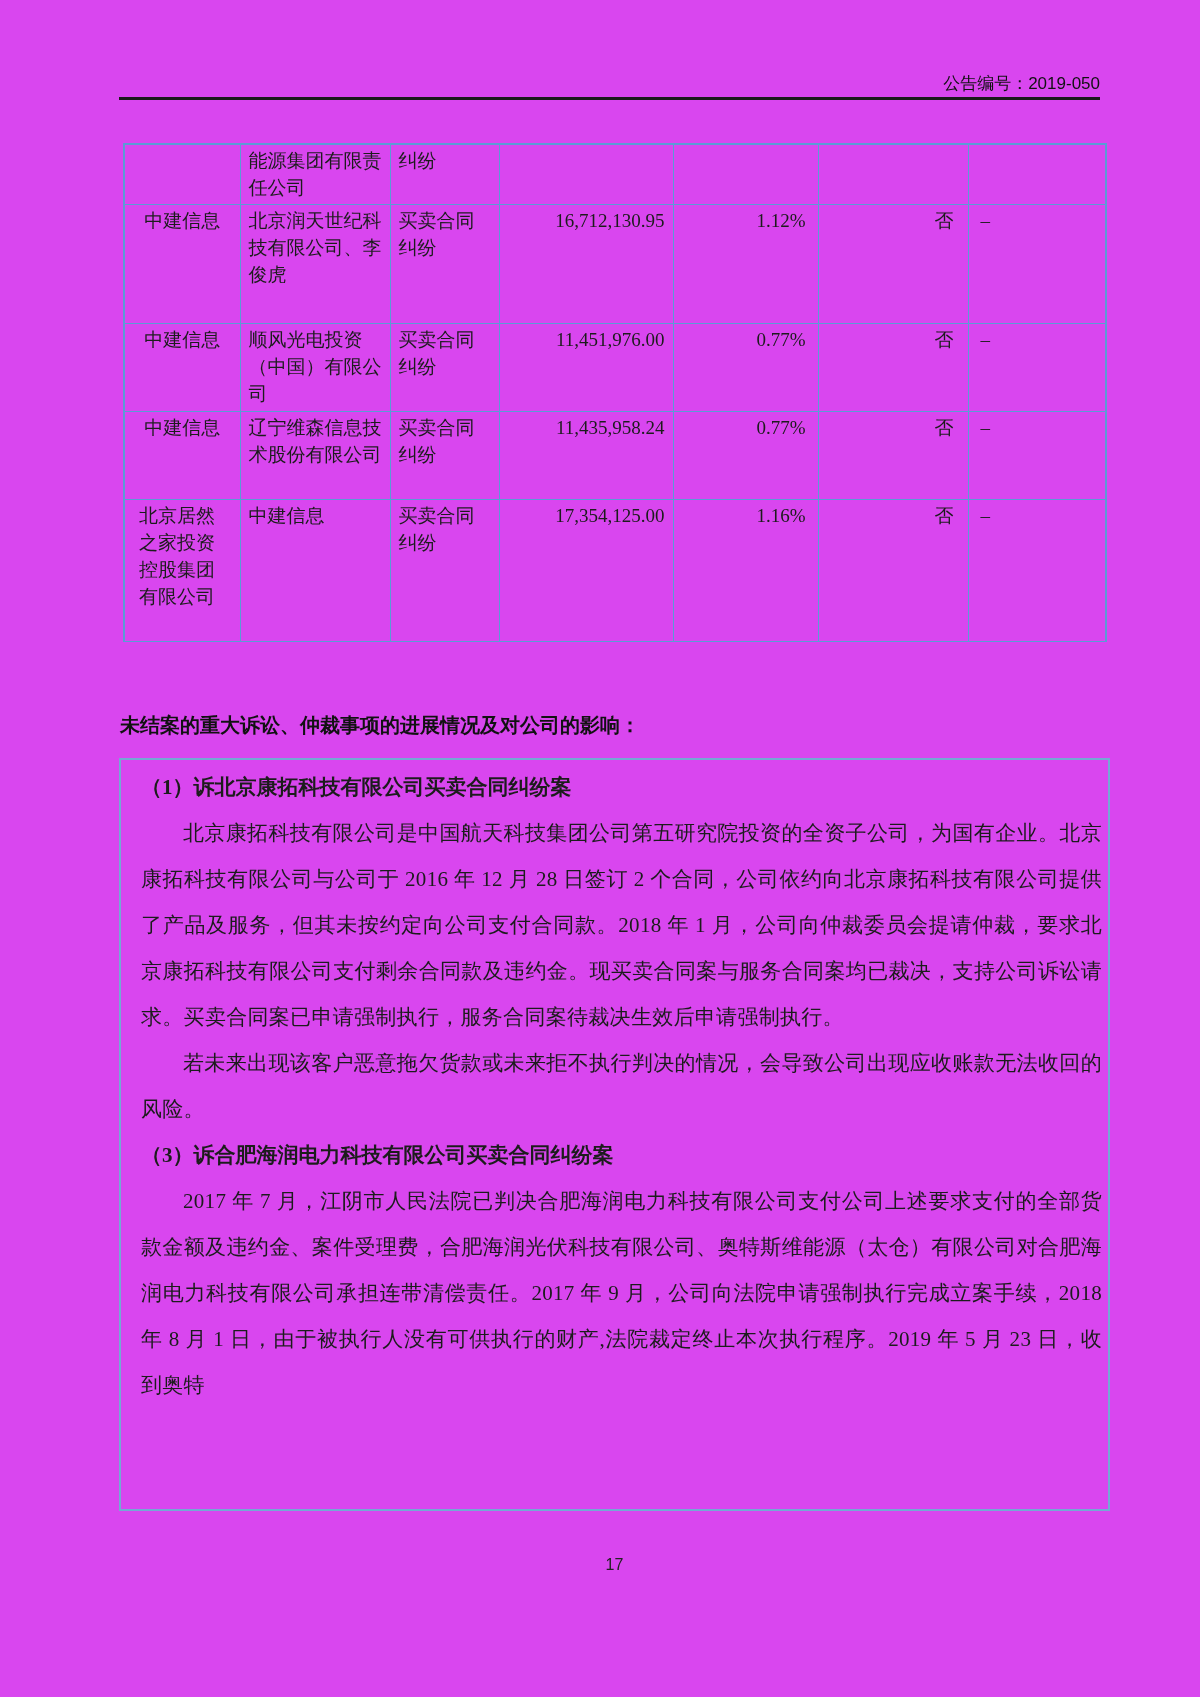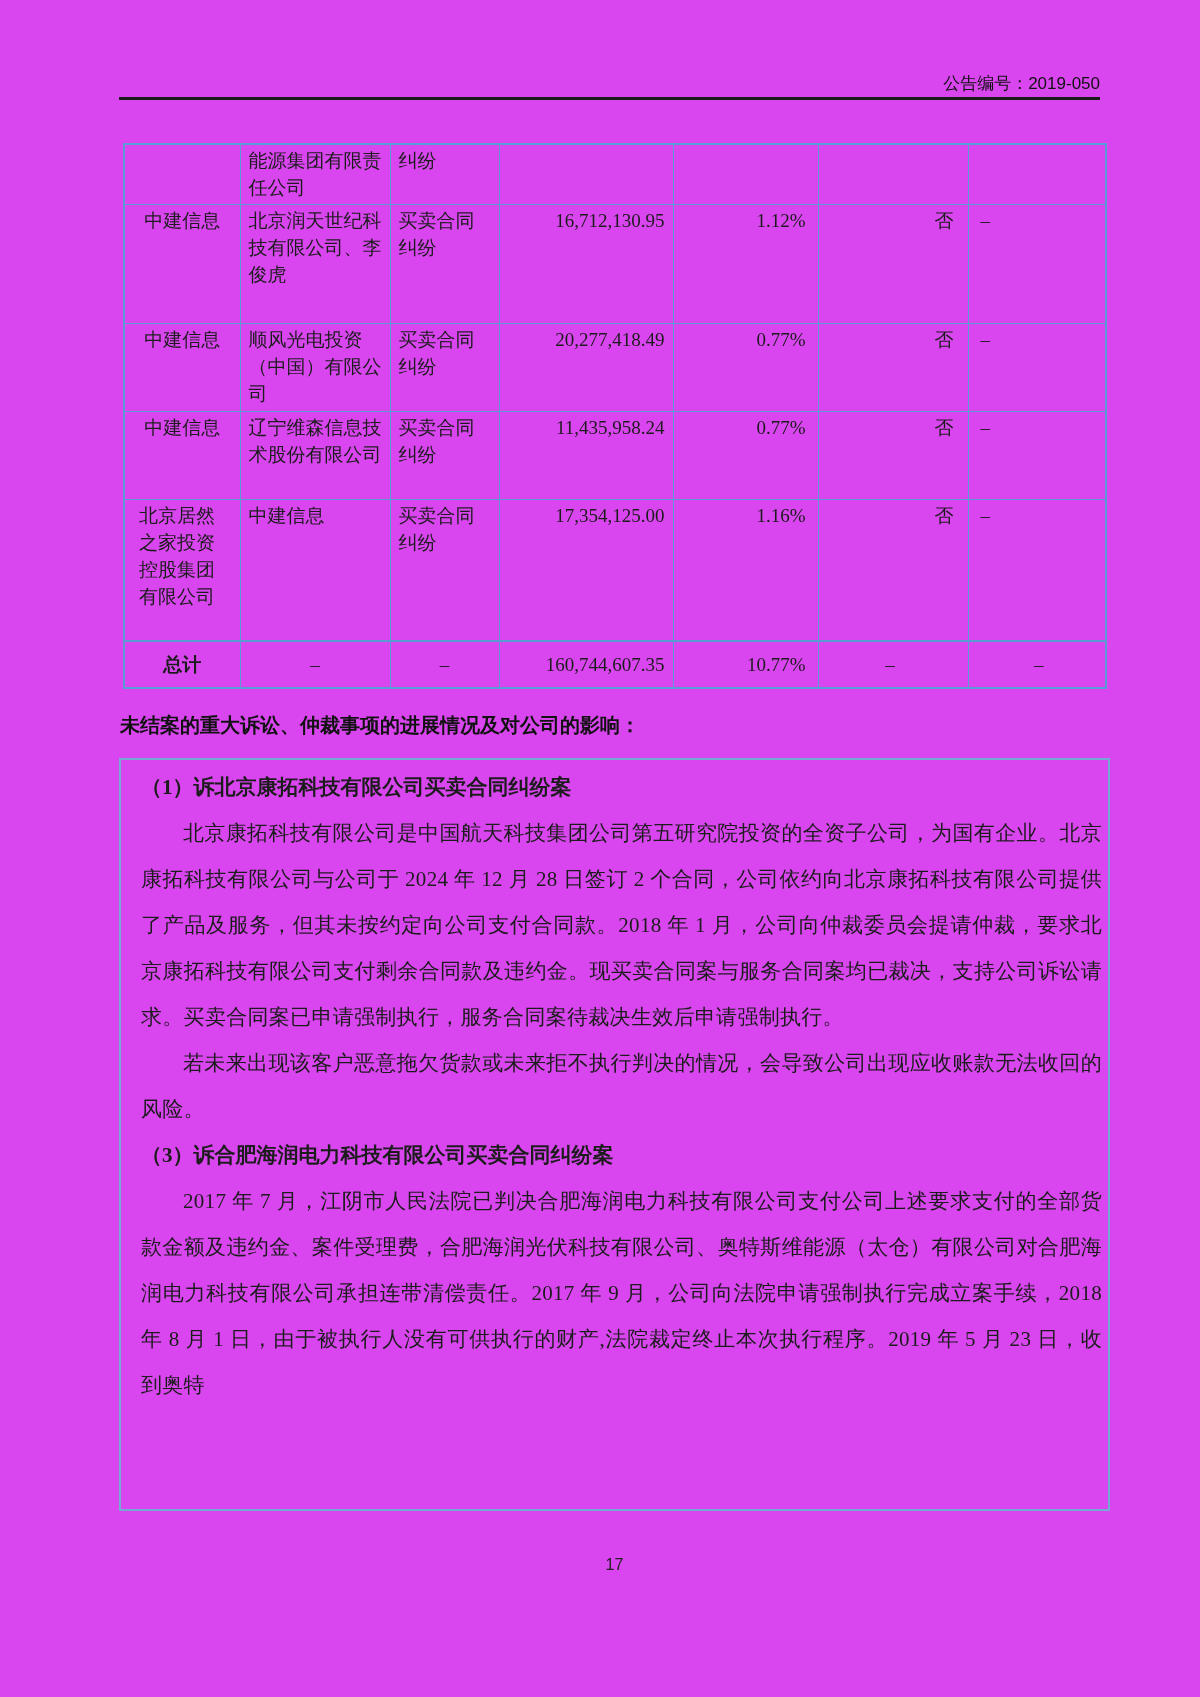--- a/index.html
+++ b/index.html
@@ -110,21 +110,21 @@
         <td class="c2 la">买卖合同纠纷</td>
         <td class="c3 ra">16,712,130.95</td>
         <td class="c4 ra">1.12%</td>
         <td class="c5 ra">否</td>
         <td class="c6 la">–</td>
       </tr>
       <tr style="height:88px">
         <td class="c0 ca">中建信息</td>
         <td class="c1 la">顺风光电投资（中国）有限公司</td>
         <td class="c2 la">买卖合同纠纷</td>
-        <td class="c3 ra">20,277,418.49</td>
+        <td class="c3 ra">11,451,976.00</td>
         <td class="c4 ra">0.77%</td>
         <td class="c5 ra">否</td>
         <td class="c6 la">–</td>
       </tr>
       <tr style="height:88px">
         <td class="c0 ca">中建信息</td>
         <td class="c1 la">辽宁维森信息技术股份有限公司</td>
         <td class="c2 la">买卖合同纠纷</td>
         <td class="c3 ra">11,435,958.24</td>
         <td class="c4 ra">0.77%</td>
@@ -133,37 +133,28 @@
       </tr>
       <tr style="height:142px">
         <td class="c0 la">北京居然之家投资控股集团有限公司</td>
         <td class="c1 la">中建信息</td>
         <td class="c2 la">买卖合同纠纷</td>
         <td class="c3 ra">17,354,125.00</td>
         <td class="c4 ra">1.16%</td>
         <td class="c5 ra">否</td>
         <td class="c6 la">–</td>
       </tr>
-      <tr class="total" style="height:47px">
-        <td class="c0 ca tlabel">总计</td>
-        <td class="c1 ca">–</td>
-        <td class="c2 ca">–</td>
-        <td class="c3 ra">160,744,607.35</td>
-        <td class="c4 ra">10.77%</td>
-        <td class="c5 ca">–</td>
-        <td class="c6 ca">–</td>
-      </tr>
     </tbody>
   </table>
 
   <div class="section-heading">未结案的重大诉讼、仲裁事项的进展情况及对公司的影响：</div>
 
   <div class="law-box">
     <div class="line case-heading">（1）诉北京康拓科技有限公司买卖合同纠纷案</div>
-    <p class="line">北京康拓科技有限公司是中国航天科技集团公司第五研究院投资的全资子公司，为国有企业。北京康拓科技有限公司与公司于 2024 年 12 月 28 日签订 2 个合同，公司依约向北京康拓科技有限公司提供了产品及服务，但其未按约定向公司支付合同款。2018 年 1 月，公司向仲裁委员会提请仲裁，要求北京康拓科技有限公司支付剩余合同款及违约金。现买卖合同案与服务合同案均已裁决，支持公司诉讼请求。买卖合同案已申请强制执行，服务合同案待裁决生效后申请强制执行。</p>
+    <p class="line">北京康拓科技有限公司是中国航天科技集团公司第五研究院投资的全资子公司，为国有企业。北京康拓科技有限公司与公司于 2016 年 12 月 28 日签订 2 个合同，公司依约向北京康拓科技有限公司提供了产品及服务，但其未按约定向公司支付合同款。2018 年 1 月，公司向仲裁委员会提请仲裁，要求北京康拓科技有限公司支付剩余合同款及违约金。现买卖合同案与服务合同案均已裁决，支持公司诉讼请求。买卖合同案已申请强制执行，服务合同案待裁决生效后申请强制执行。</p>
     <p class="line">若未来出现该客户恶意拖欠货款或未来拒不执行判决的情况，会导致公司出现应收账款无法收回的风险。</p>
     <div class="line case-heading">（3）诉合肥海润电力科技有限公司买卖合同纠纷案</div>
     <p class="line">2017 年 7 月，江阴市人民法院已判决合肥海润电力科技有限公司支付公司上述要求支付的全部货款金额及违约金、案件受理费，合肥海润光伏科技有限公司、奥特斯维能源（太仓）有限公司对合肥海润电力科技有限公司承担连带清偿责任。2017 年 9 月，公司向法院申请强制执行完成立案手续，2018 年 8 月 1 日，由于被执行人没有可供执行的财产,法院裁定终止本次执行程序。2019 年 5 月 23 日，收到奥特</p>
   </div>
 
   <div class="page-number">17</div>
 
 </div>
 
 </body></html>

